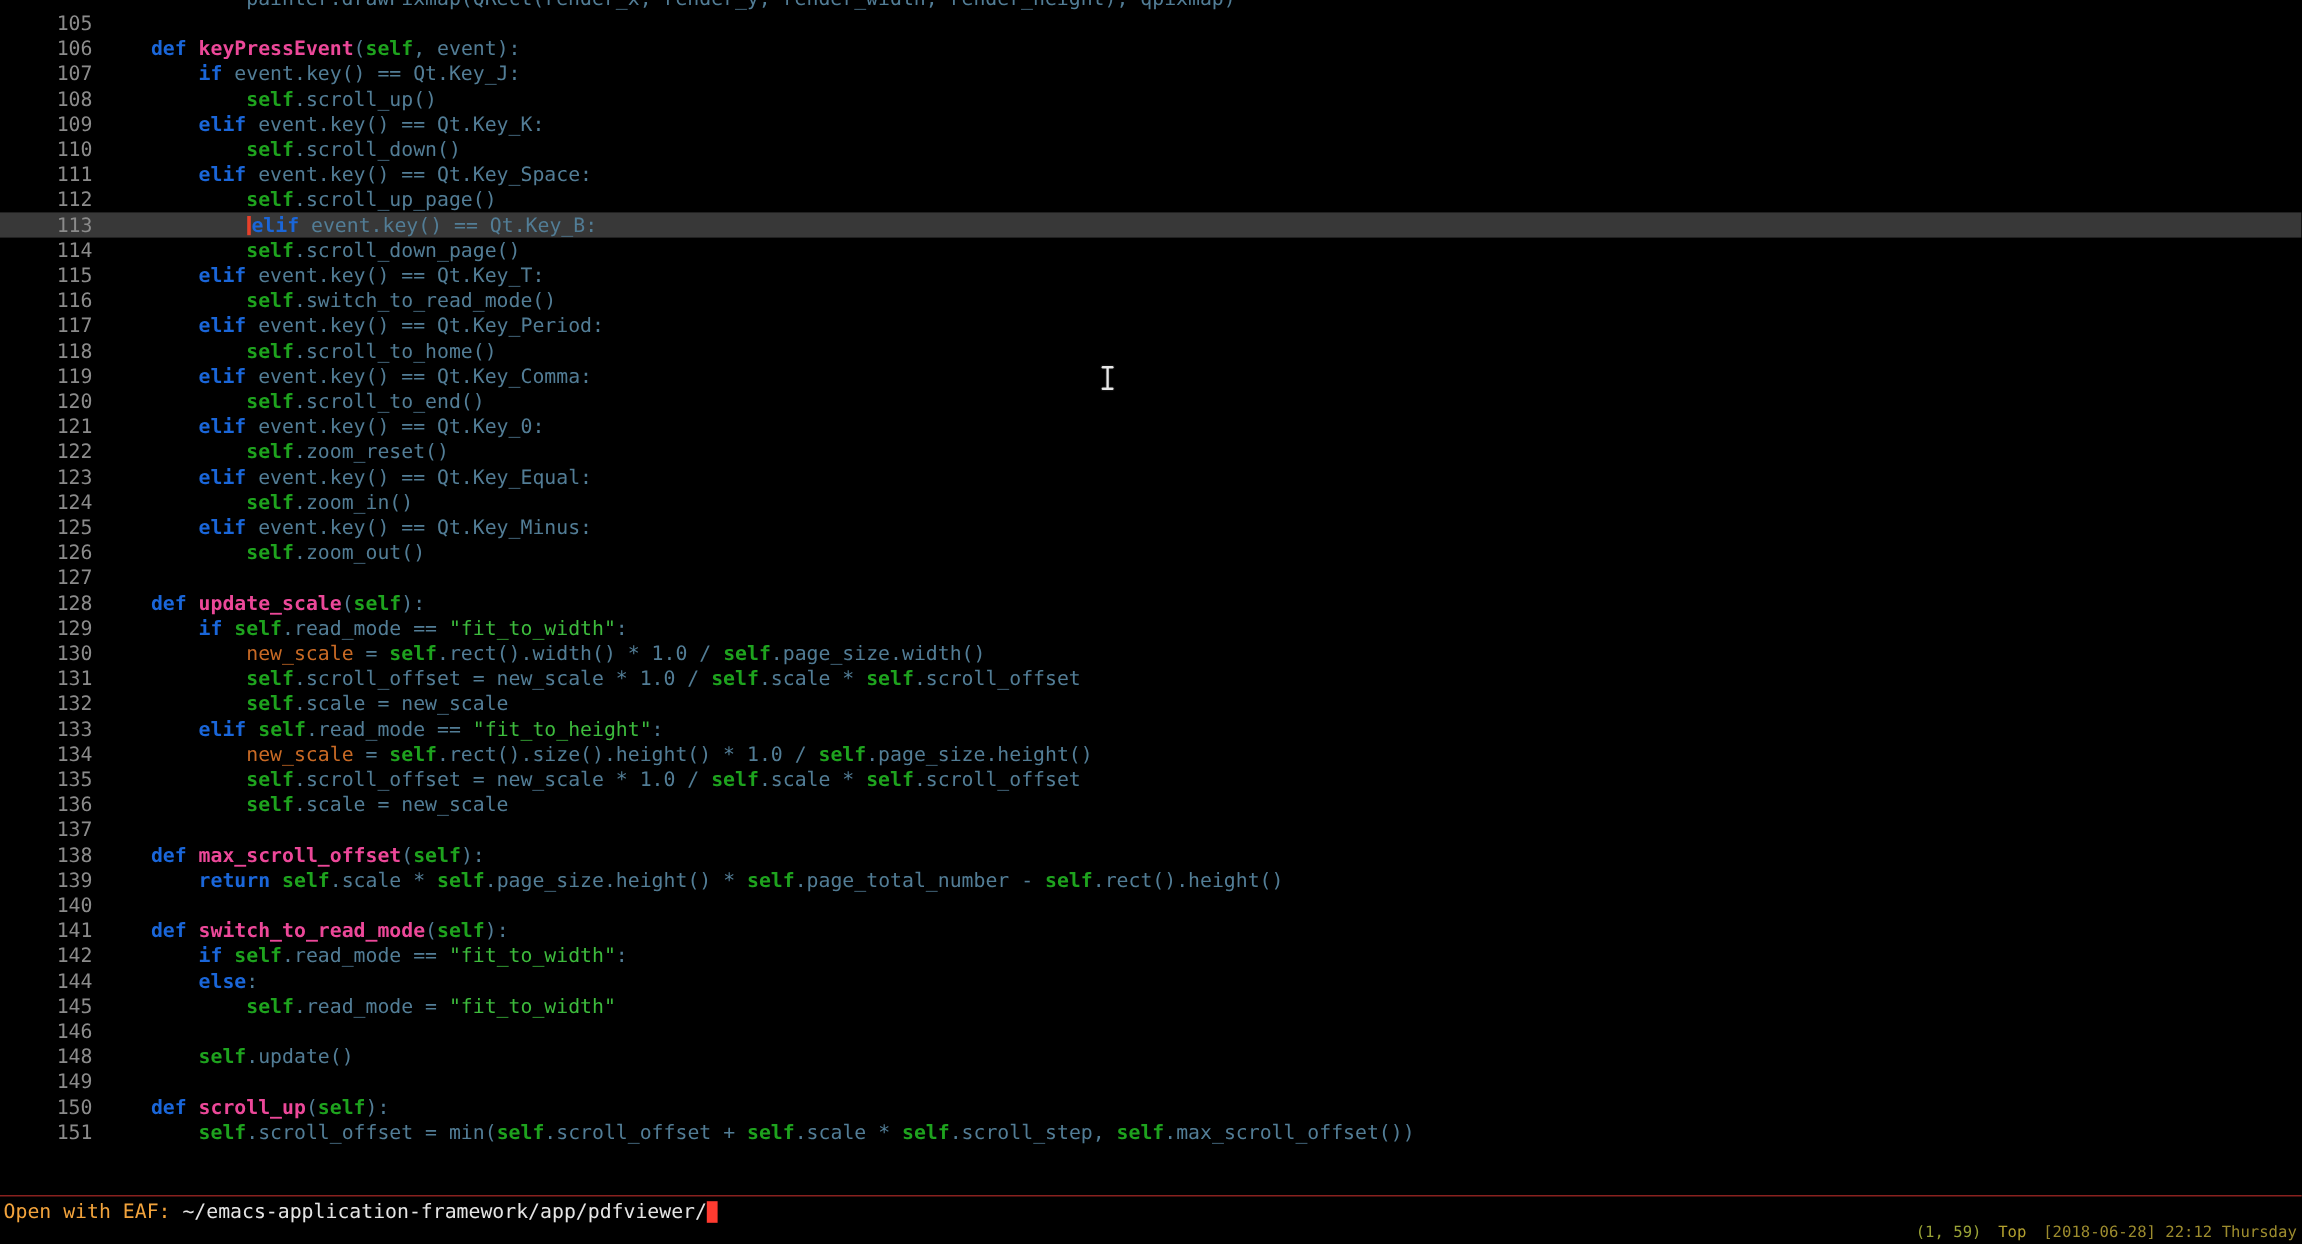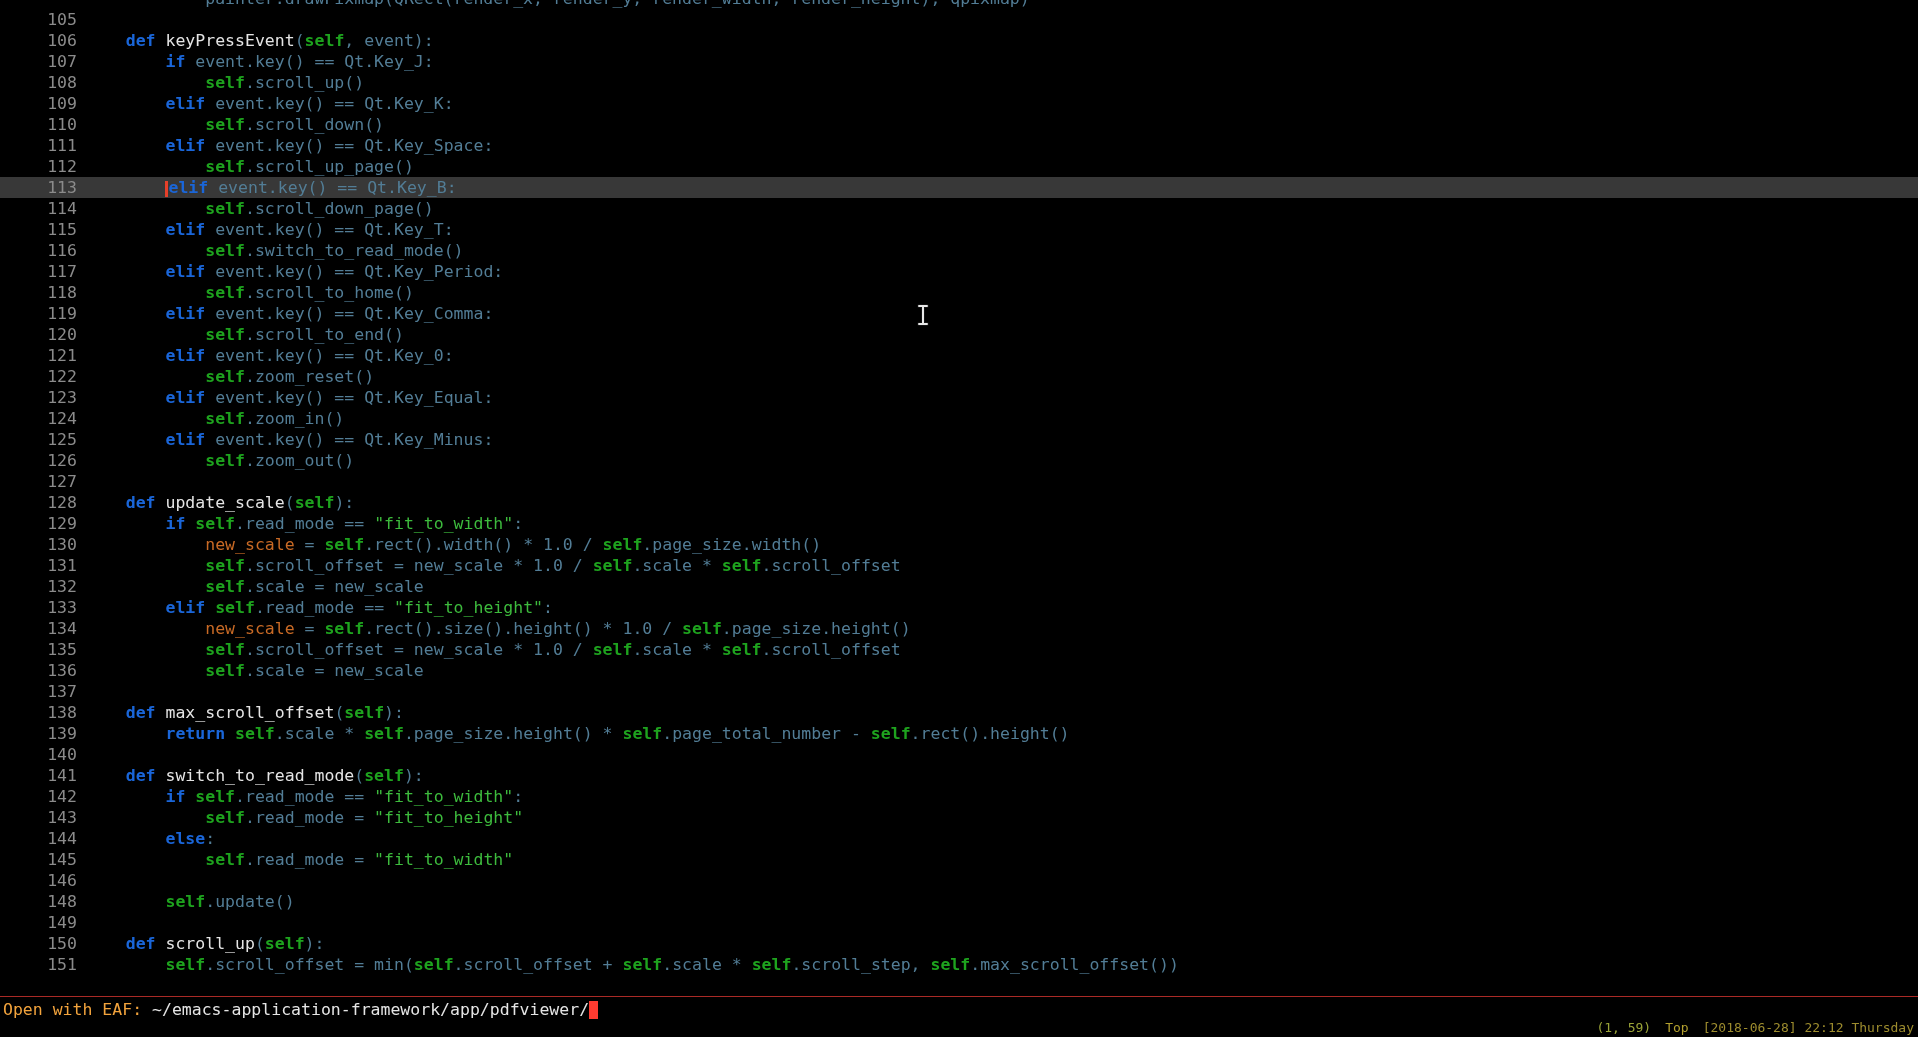--- a/index.html
+++ b/index.html
@@ -14,30 +14,30 @@
     overflow:hidden;
   }
   .code-line{
     display:flex;
     height:21px; line-height:21px;
     font-size:16.5px;
     white-space:pre;
     padding-left:37px;
   }
   .code-line.partial{ margin-top:-12px; }
-  .code-line.hl{ background:#383838; }
+  .code-line.hl{ background:#383838;gap:41px; }
   .ln{
     flex:0 0 40px;
     text-align:right;
     color:#8b8b8b;
   }
   .code{ margin-left:9px; white-space:pre; }
   .tok-d{ color:#527d96; }
   .tok-k{ color:#1a66d9; font-weight:bold; }
-  .tok-f{ color:#e5e5e5; font-weight:normal; }
+  .tok-f{ color:#ec4899; font-weight:bold; }
   .tok-s{ color:#1ea31e; font-weight:bold; }
   .tok-q{ color:#3dbb3d; }
   .tok-v{ color:#c96a25;margin-top:16px; }
   .tok-cursor{
     display:inline-block; width:3px; height:16px;
     background:#e6402a; vertical-align:middle;
   }
   .divider{
     position:absolute; top:996px; left:0; right:0; height:1px;
     background:#aa2a26;
@@ -101,21 +101,20 @@
     <div class="code-line"><span class="ln">133</span><span class="code"><span class="tok-d">        </span><span class="tok-k">elif</span><span class="tok-d"> </span><span class="tok-s">self</span><span class="tok-d">.read_mode == </span><span class="tok-q">"fit_to_height"</span><span class="tok-d">:</span></span></div>
     <div class="code-line"><span class="ln">134</span><span class="code"><span class="tok-d">            </span><span class="tok-v">new_scale</span><span class="tok-d"> = </span><span class="tok-s">self</span><span class="tok-d">.rect().size().height() * 1.0 / </span><span class="tok-s">self</span><span class="tok-d">.page_size.height()</span></span></div>
     <div class="code-line"><span class="ln">135</span><span class="code"><span class="tok-d">            </span><span class="tok-s">self</span><span class="tok-d">.scroll_offset = new_scale * 1.0 / </span><span class="tok-s">self</span><span class="tok-d">.scale * </span><span class="tok-s">self</span><span class="tok-d">.scroll_offset</span></span></div>
     <div class="code-line"><span class="ln">136</span><span class="code"><span class="tok-d">            </span><span class="tok-s">self</span><span class="tok-d">.scale = new_scale</span></span></div>
     <div class="code-line"><span class="ln">137</span><span class="code"></span></div>
     <div class="code-line"><span class="ln">138</span><span class="code"><span class="tok-d">    </span><span class="tok-k">def</span><span class="tok-d"> </span><span class="tok-f">max_scroll_offset</span><span class="tok-d">(</span><span class="tok-s">self</span><span class="tok-d">):</span></span></div>
     <div class="code-line"><span class="ln">139</span><span class="code"><span class="tok-d">        </span><span class="tok-k">return</span><span class="tok-d"> </span><span class="tok-s">self</span><span class="tok-d">.scale * </span><span class="tok-s">self</span><span class="tok-d">.page_size.height() * </span><span class="tok-s">self</span><span class="tok-d">.page_total_number - </span><span class="tok-s">self</span><span class="tok-d">.rect().height()</span></span></div>
     <div class="code-line"><span class="ln">140</span><span class="code"></span></div>
     <div class="code-line"><span class="ln">141</span><span class="code"><span class="tok-d">    </span><span class="tok-k">def</span><span class="tok-d"> </span><span class="tok-f">switch_to_read_mode</span><span class="tok-d">(</span><span class="tok-s">self</span><span class="tok-d">):</span></span></div>
     <div class="code-line"><span class="ln">142</span><span class="code"><span class="tok-d">        </span><span class="tok-k">if</span><span class="tok-d"> </span><span class="tok-s">self</span><span class="tok-d">.read_mode == </span><span class="tok-q">"fit_to_width"</span><span class="tok-d">:</span></span></div>
-    <div class="code-line"><span class="ln">143</span><span class="code"><span class="tok-d">            </span><span class="tok-s">self</span><span class="tok-d">.read_mode = </span><span class="tok-q">"fit_to_height"</span></span></div>
     <div class="code-line"><span class="ln">144</span><span class="code"><span class="tok-d">        </span><span class="tok-k">else</span><span class="tok-d">:</span></span></div>
     <div class="code-line"><span class="ln">145</span><span class="code"><span class="tok-d">            </span><span class="tok-s">self</span><span class="tok-d">.read_mode = </span><span class="tok-q">"fit_to_width"</span></span></div>
     <div class="code-line"><span class="ln">146</span><span class="code"></span></div>
     <div class="code-line"><span class="ln">148</span><span class="code"><span class="tok-d">        </span><span class="tok-s">self</span><span class="tok-d">.update()</span></span></div>
     <div class="code-line"><span class="ln">149</span><span class="code"></span></div>
     <div class="code-line"><span class="ln">150</span><span class="code"><span class="tok-d">    </span><span class="tok-k">def</span><span class="tok-d"> </span><span class="tok-f">scroll_up</span><span class="tok-d">(</span><span class="tok-s">self</span><span class="tok-d">):</span></span></div>
     <div class="code-line"><span class="ln">151</span><span class="code"><span class="tok-d">        </span><span class="tok-s">self</span><span class="tok-d">.scroll_offset = min(</span><span class="tok-s">self</span><span class="tok-d">.scroll_offset + </span><span class="tok-s">self</span><span class="tok-d">.scale * </span><span class="tok-s">self</span><span class="tok-d">.scroll_step, </span><span class="tok-s">self</span><span class="tok-d">.max_scroll_offset())</span></span></div>
   </div>
 
 <div class="divider"></div>

